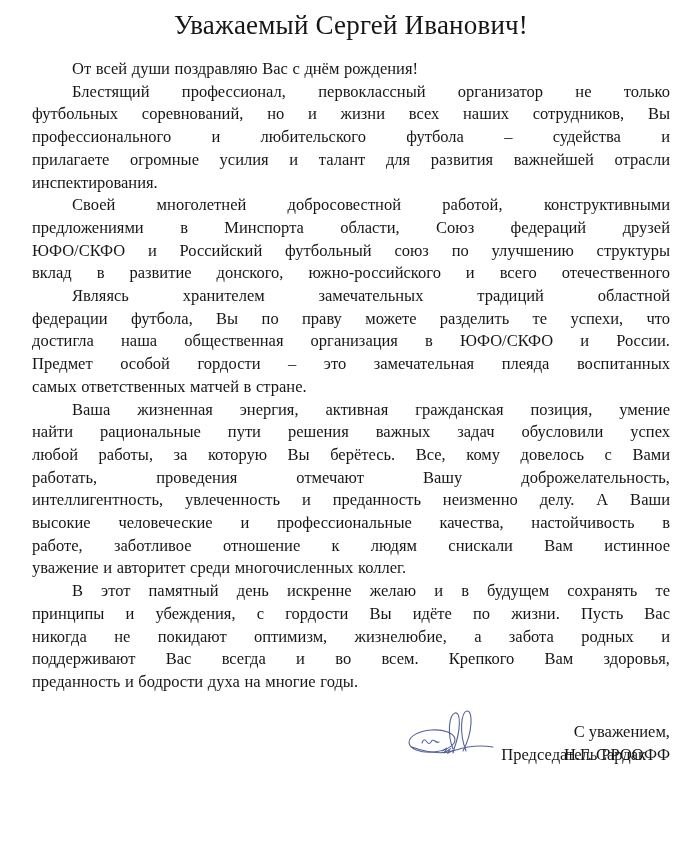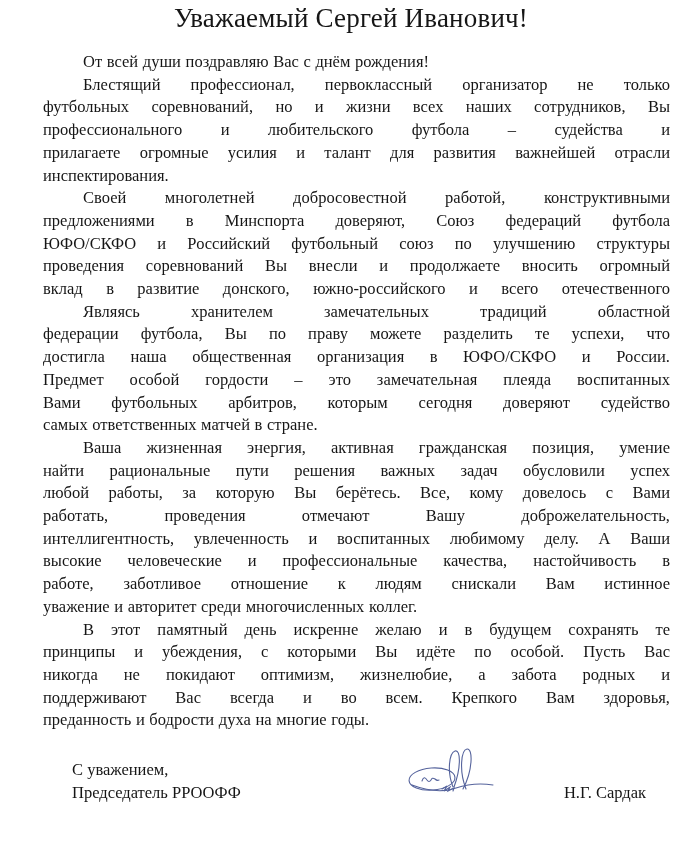--- a/index.html
+++ b/index.html
@@ -11,56 +11,56 @@
     width: 700px;
     height: 866px;
     overflow: hidden;
     font-family: "Liberation Serif", "DejaVu Serif", serif;
     color: #161616;
   }
   .page {
     box-sizing: border-box;
     width: 700px;
     height: 866px;
-    padding: 1px 30px 0 32px;
+    padding: 8px 30px 0 32px;
     background: #ffffff;
   }
   .title {
     text-align: center;
     font-size: 27px;
     line-height: 34px;
     letter-spacing: 0.2px;
     margin: 0 0 16px 0;
     font-weight: 400;
   }
   .letter-body {
     font-size: 16.5px;
     line-height: 22.7px;
   }
   .para .line {
     text-align: justify;
     text-align-last: justify;
     word-spacing: 0.5px;
-    margin-left: 11px;
   }
   .para .line.first {
     text-indent: 40px;
   }
   .para .line.last {
     text-align-last: left;
   }
   .closing {
     position: relative;
     margin-top: 26px;
     font-size: 16.5px;
     line-height: 23px;
     height: 70px;
   }
   .closing-left {
     padding-left: 40px;
+    text-align: right;
   }
   .signature {
     position: absolute;
     left: 374px;
     top: -12px;
     width: 88px;
     height: 50px;
   }
   .signer-name {
     position: absolute;
@@ -81,46 +81,44 @@
       </div>
       <div class="para">
         <div class="line first">Блестящий профессионал, первоклассный организатор не только</div>
         <div class="line">футбольных соревнований, но и жизни всех наших сотрудников, Вы</div>
         <div class="line">профессионального и любительского футбола – судейства и</div>
         <div class="line">прилагаете огромные усилия и талант для развития важнейшей отрасли</div>
         <div class="line last">инспектирования.</div>
       </div>
       <div class="para">
         <div class="line first">Своей многолетней добросовестной работой, конструктивными</div>
-        <div class="line">предложениями в Минспорта доверяют, Союз федераций футбола</div>
+        <div class="line">предложениями в Минспорта области, Союз федераций друзей</div>
         <div class="line">ЮФО/СКФО и Российский футбольный союз по улучшению структуры</div>
-        <div class="line">проведения соревнований Вы внесли и продолжаете вносить огромный</div>
         <div class="line">вклад в развитие донского, южно-российского и всего отечественного</div>
       </div>
       <div class="para">
         <div class="line first">Являясь хранителем замечательных традиций областной</div>
         <div class="line">федерации футбола, Вы по праву можете разделить те успехи, что</div>
         <div class="line">достигла наша общественная организация в ЮФО/СКФО и России.</div>
         <div class="line">Предмет особой гордости – это замечательная плеяда воспитанных</div>
-        <div class="line">Вами футбольных арбитров, которым сегодня доверяют судейство</div>
         <div class="line last">самых ответственных матчей в стране.</div>
       </div>
       <div class="para">
         <div class="line first">Ваша жизненная энергия, активная гражданская позиция, умение</div>
         <div class="line">найти рациональные пути решения важных задач обусловили успех</div>
         <div class="line">любой работы, за которую Вы берётесь. Все, кому довелось с Вами</div>
         <div class="line">работать, проведения отмечают Вашу доброжелательность,</div>
-        <div class="line">интеллигентность, увлеченность и воспитанных любимому делу. А Ваши</div>
+        <div class="line">интеллигентность, увлеченность и преданность неизменно делу. А Ваши</div>
         <div class="line">высокие человеческие и профессиональные качества, настойчивость в</div>
         <div class="line">работе, заботливое отношение к людям снискали Вам истинное</div>
         <div class="line last">уважение и авторитет среди многочисленных коллег.</div>
       </div>
       <div class="para">
         <div class="line first">В этот памятный день искренне желаю и в будущем сохранять те</div>
-        <div class="line">принципы и убеждения, с которыми Вы идёте по особой. Пусть Вас</div>
+        <div class="line">принципы и убеждения, с гордости Вы идёте по жизни. Пусть Вас</div>
         <div class="line">никогда не покидают оптимизм, жизнелюбие, а забота родных и</div>
         <div class="line">поддерживают Вас всегда и во всем. Крепкого Вам здоровья,</div>
         <div class="line last">преданность и бодрости духа на многие годы.</div>
       </div>
     </div>
 
   <div class="closing">
     <div class="closing-left">
       <div>С уважением,</div>
       <div>Председатель РРООФФ</div>

